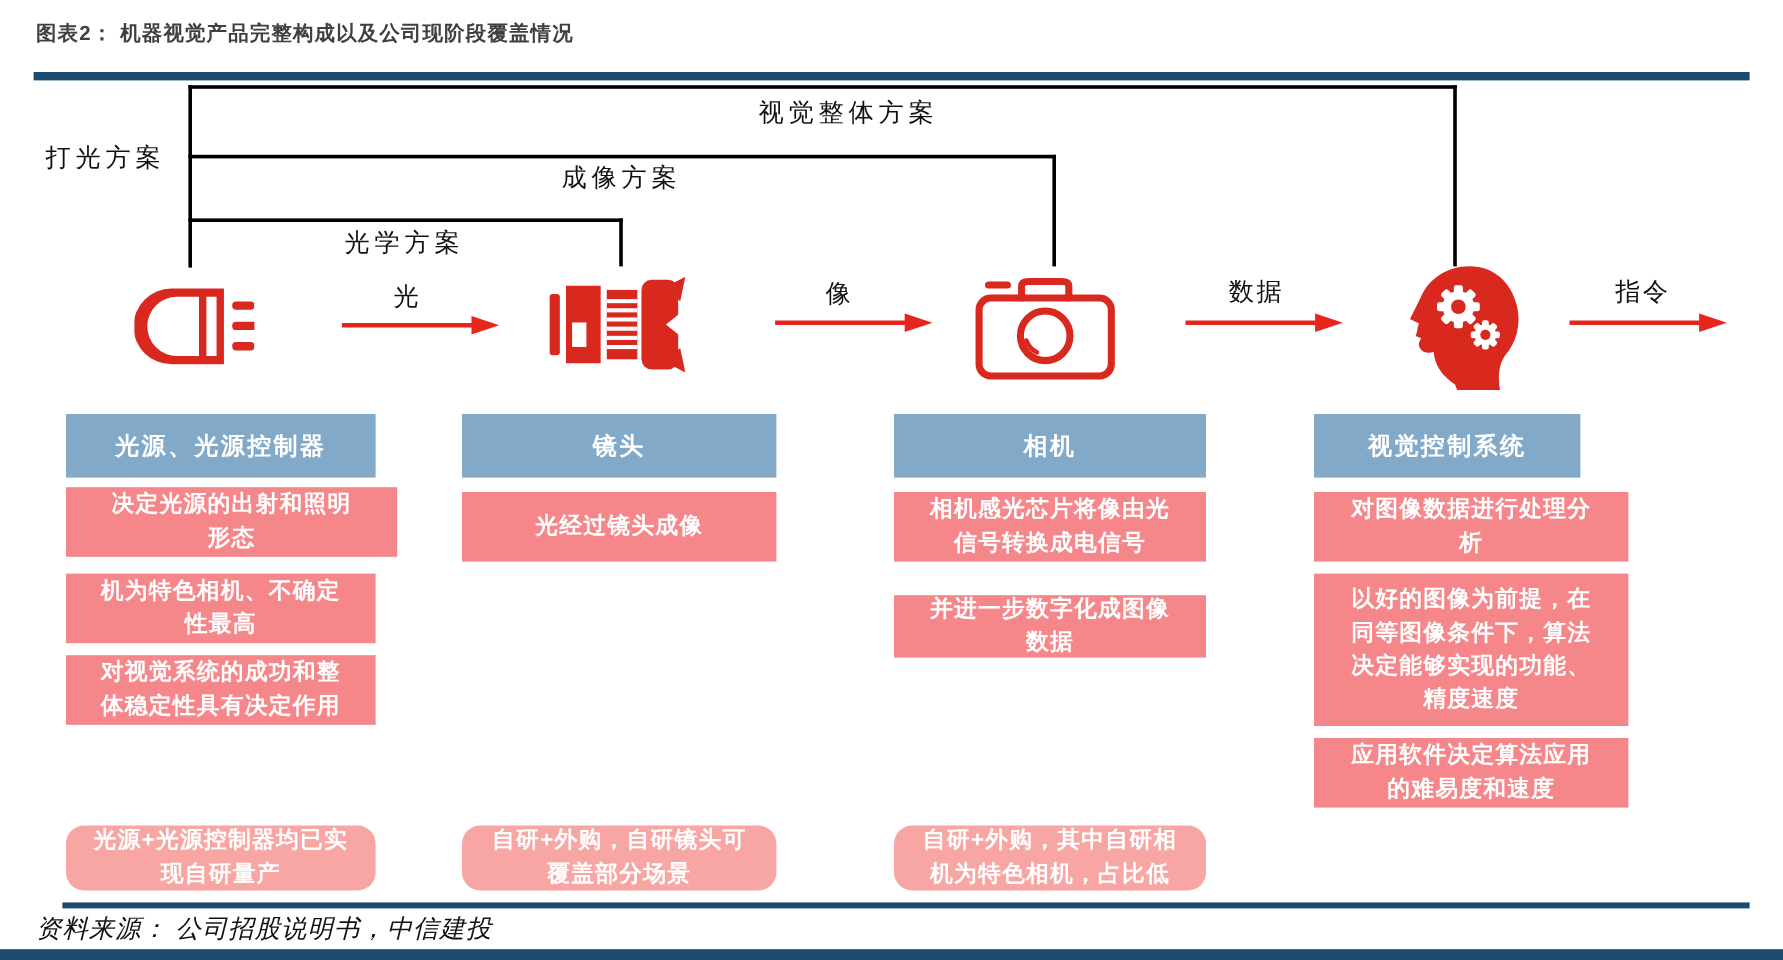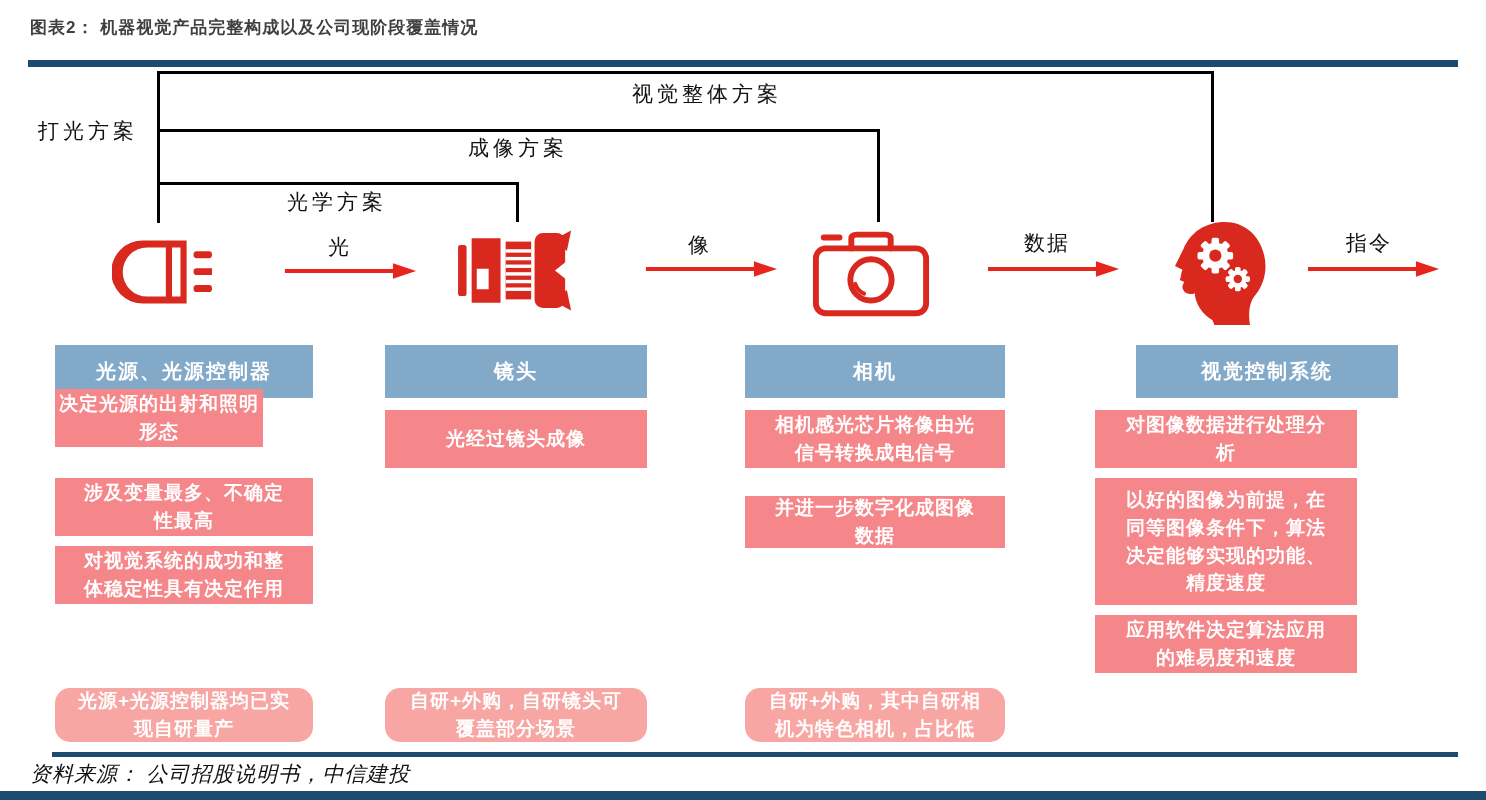--- a/index.html
+++ b/index.html
@@ -126,43 +126,43 @@
     <polygon points="114,1 138,9 114,17" fill="#e8251c"></polygon>
   </svg>
 
   <div class="flabel" style="left:1346px;top:229px">指令</div>
   <svg class="icon" style="left:1306px;top:260px" width="135" height="18" viewBox="0 0 140 18">
     <line x1="2" y1="9" x2="116" y2="9" stroke="#e8251c" stroke-width="4"></line>
     <polygon points="114,1 138,9 114,17" fill="#e8251c"></polygon>
   </svg>
 
   <div class="hdr" style="left:55px;top:345px;width:258px">光源、光源控制器</div>
-  <div class="note" style="left:55px;top:389px;width:208px;height:58px">决定光源的出射和照明
+  <div class="note" style="left:55px;top:406px;width:276px;height:58px">决定光源的出射和照明
 形态</div>
-  <div class="note" style="left:55px;top:478px;width:258px;height:58px">涉及变量最多、不确定
+  <div class="note" style="left:55px;top:478px;width:258px;height:58px">机为特色相机、不确定
 性最高</div>
   <div class="note" style="left:55px;top:546px;width:258px;height:58px">对视觉系统的成功和整
 体稳定性具有决定作用</div>
   <div class="cov" style="left:55px;top:688px;width:258px;height:54px">光源+光源控制器均已实
 现自研量产</div>
 
   <div class="hdr" style="left:385px;top:345px;width:262px">镜头</div>
   <div class="note" style="left:385px;top:410px;width:262px;height:58px">光经过镜头成像</div>
   <div class="cov" style="left:385px;top:688px;width:262px;height:54px">自研+外购，自研镜头可
 覆盖部分场景</div>
 
   <div class="hdr" style="left:745px;top:345px;width:260px">相机</div>
   <div class="note" style="left:745px;top:410px;width:260px;height:58px">相机感光芯片将像由光
 信号转换成电信号</div>
   <div class="note" style="left:745px;top:496px;width:260px;height:52px">并进一步数字化成图像
 数据</div>
   <div class="cov" style="left:745px;top:688px;width:260px;height:54px">自研+外购，其中自研相
 机为特色相机，占比低</div>
 
-  <div class="hdr" style="left:1136px;top:345px;width:262px">视觉控制系统</div>
+  <div class="hdr" style="left:1095px;top:345px;width:222px">视觉控制系统</div>
   <div class="note" style="left:1095px;top:410px;width:262px;height:58px">对图像数据进行处理分
 析</div>
   <div class="note" style="left:1095px;top:478px;width:262px;height:127px">以好的图像为前提，在
 同等图像条件下，算法
 决定能够实现的功能、
 精度速度</div>
   <div class="note" style="left:1095px;top:615px;width:262px;height:58px">应用软件决定算法应用
 的难易度和速度</div>
 
   <div class="navy" style="left:52px;top:752px;width:1406px;height:5px"></div>

